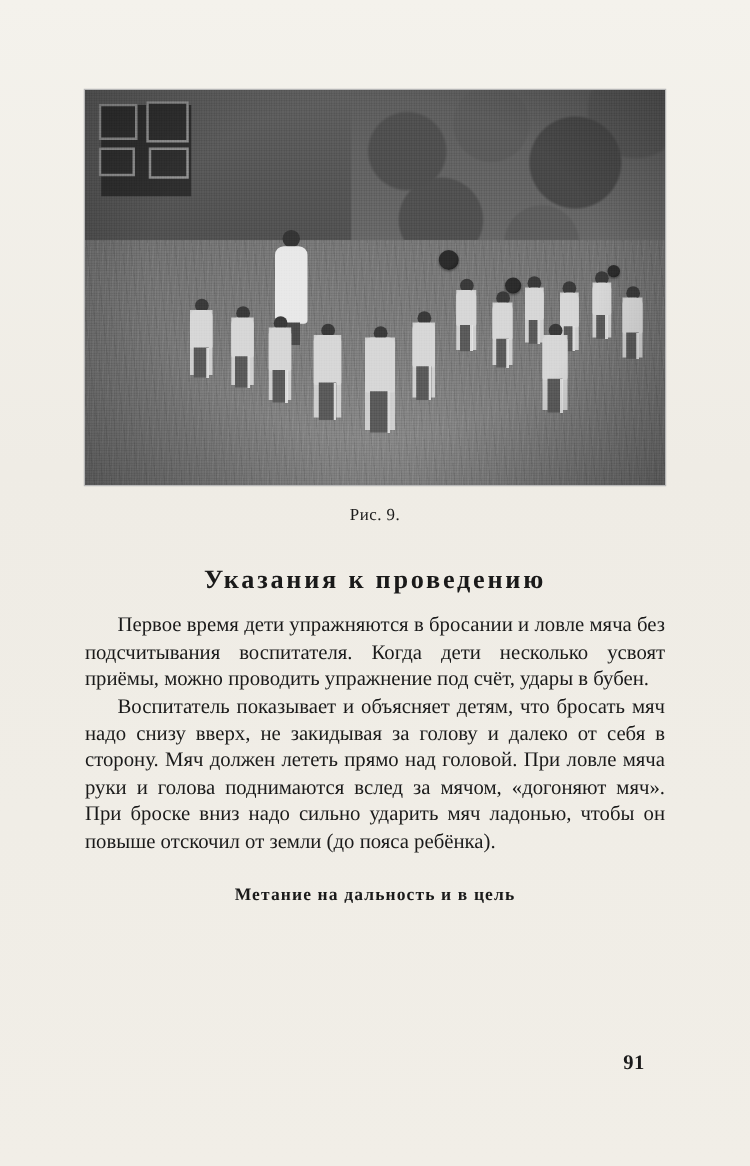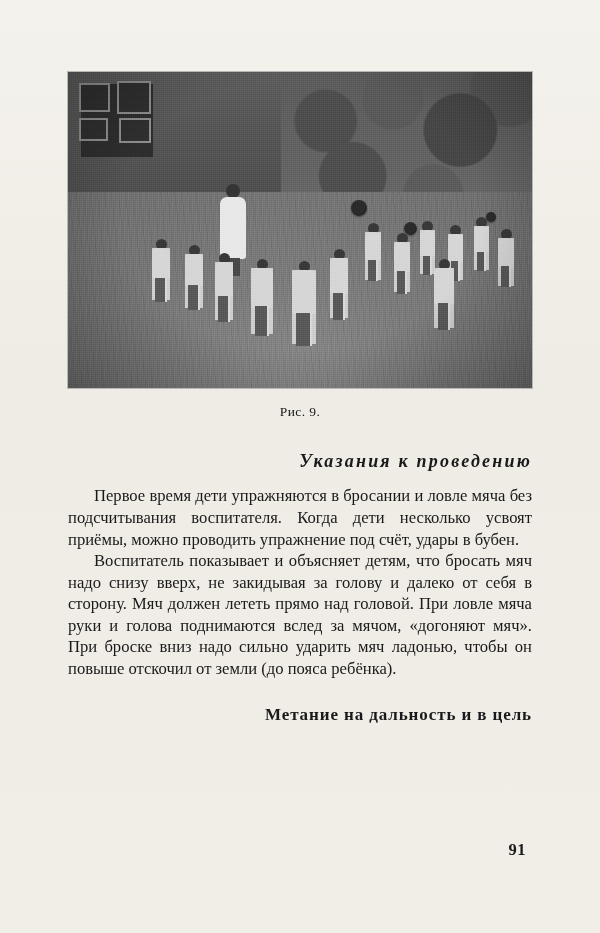--- a/index.html
+++ b/index.html
@@ -168,36 +168,35 @@
   .body-text p {
     margin: 0;
   }
   .p-indent {
     text-indent: 26px;
   }
   .p-gap {
     margin-top: 2px;
   }
   .subhead {
-    text-align: right;
-    font-size: 18px;
+    text-align: center;
+    font-size: 21px;
     letter-spacing: 2.2px;
     margin: 19px 0 12px 0;
-    font-style: italic;
   }
   .subhead-bold {
-    text-align: right;
-    font-size: 17px;
+    text-align: center;
+    font-size: 14px;
     font-weight: bold;
     letter-spacing: .9px;
     margin: 25px 0 14px 0;
   }
   .page-number {
     position: absolute;
-    right: 74px;
+    right: 84px;
     top: 840px;
     font-size: 16.5px;
     font-weight: bold;
     letter-spacing: .5px;
   }
 </style>
 </head>
 <body>
 
 <div class="page">

